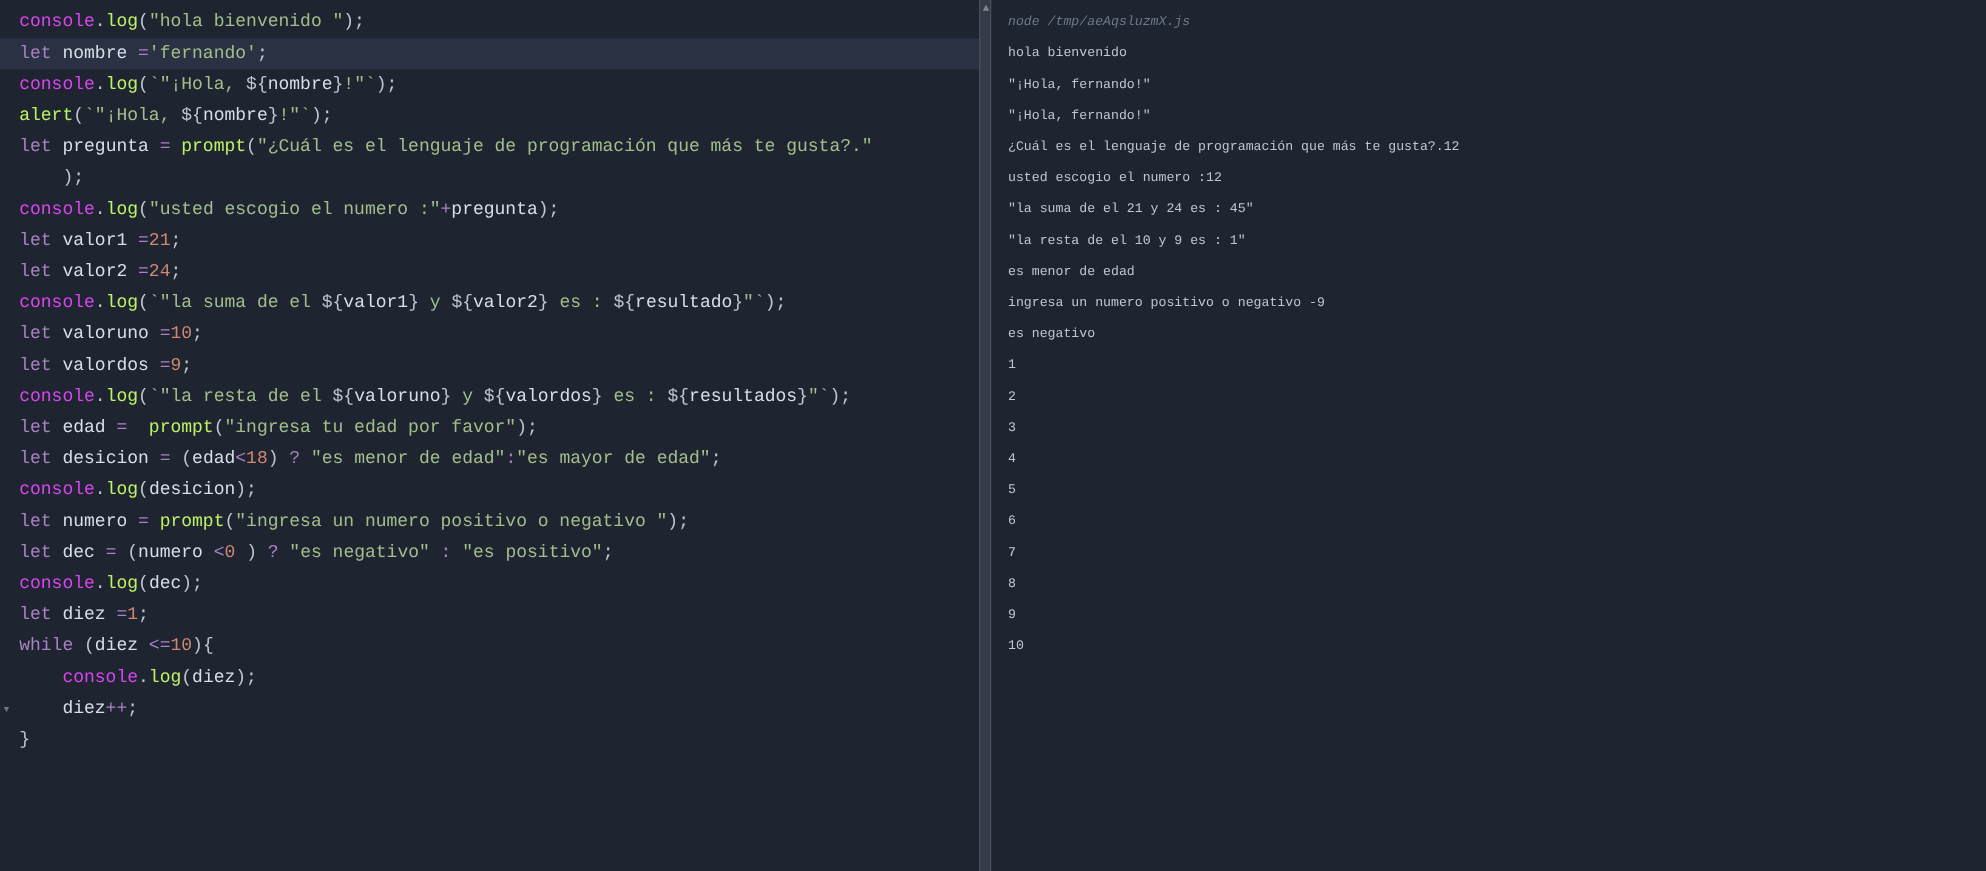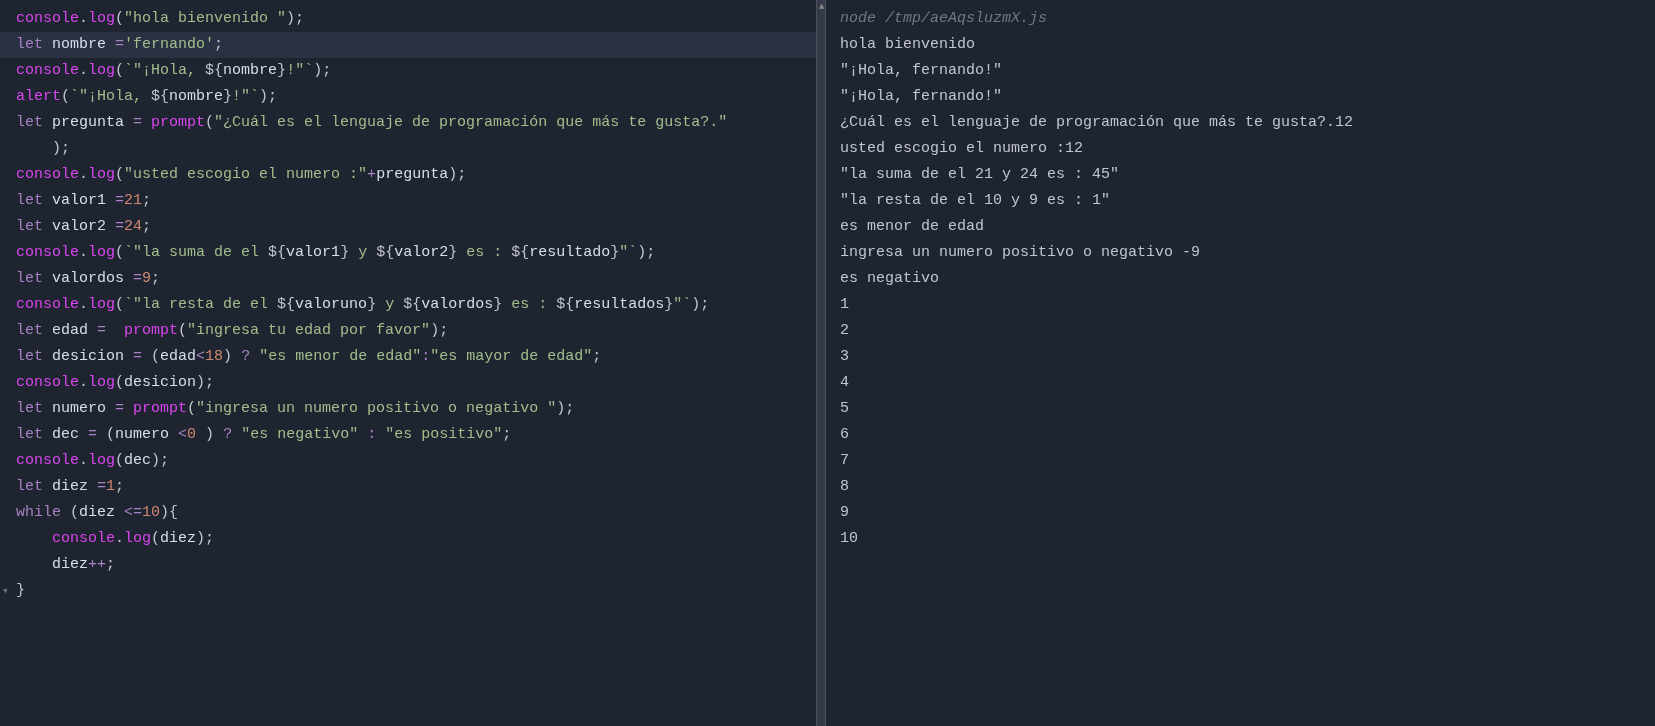--- a/index.html
+++ b/index.html
@@ -48,30 +48,30 @@
     .highlighted-line {
       background: #2a3142;
       margin-left: -16px;
       padding-left: 16px;
       margin-right: -10px;
     }
     .output-line {
       line-height: 26px;
       white-space: pre;
       color: #c0c5ce;
-      font-size: 15px;
+      font-size: 11px;
     }
     .output-header {
       color: #6c7a89;
       font-style: italic;
     }
     
     .kw { color: #a982c4; }
     .obj { color: #d946ef; }
-    .method { color: #d946ef; }
+    .method { color: #bef264; }
     .str { color: #a3be8c; }
     .num { color: #d08770; }
     .var { color: #d8dee9; }
     .punct { color: #c0c5ce; }
     .op { color: #a982c4; }
     .tmpl { color: #a3be8c; }
     .tmplvar { color: #d8dee9; }
     .gutter-arrow {
       position: absolute;
       left: 2px;
@@ -86,20 +86,21 @@
     <div class="code-line"><span class="obj">console</span><span class="punct">.</span><span class="method">log</span><span class="punct">(</span><span class="str">"hola bienvenido "</span><span class="punct">);</span></div>
     <div class="code-line highlighted-line"><span class="kw">let </span><span class="var">nombre </span><span class="op">=</span><span class="str">'fernando'</span><span class="punct">;</span></div>
     <div class="code-line"><span class="obj">console</span><span class="punct">.</span><span class="method">log</span><span class="punct">(</span><span class="tmpl">`"¡Hola, </span><span class="punct">${</span><span class="tmplvar">nombre</span><span class="punct">}</span><span class="tmpl">!"`</span><span class="punct">);</span></div>
     <div class="code-line"><span class="method">alert</span><span class="punct">(</span><span class="tmpl">`"¡Hola, </span><span class="punct">${</span><span class="tmplvar">nombre</span><span class="punct">}</span><span class="tmpl">!"`</span><span class="punct">);</span></div>
     <div class="code-line"><span class="kw">let </span><span class="var">pregunta </span><span class="op">= </span><span class="method">prompt</span><span class="punct">(</span><span class="str">"¿Cuál es el lenguaje de programación que más te gusta?."</span></div>
     <div class="code-line"><span class="punct">    );</span></div>
     <div class="code-line"><span class="obj">console</span><span class="punct">.</span><span class="method">log</span><span class="punct">(</span><span class="str">"usted escogio el numero :"</span><span class="op">+</span><span class="var">pregunta</span><span class="punct">);</span></div>
     <div class="code-line"><span class="kw">let </span><span class="var">valor1 </span><span class="op">=</span><span class="num">21</span><span class="punct">;</span></div>
     <div class="code-line"><span class="kw">let </span><span class="var">valor2 </span><span class="op">=</span><span class="num">24</span><span class="punct">;</span></div>
     <div class="code-line"><span class="obj">console</span><span class="punct">.</span><span class="method">log</span><span class="punct">(</span><span class="tmpl">`"la suma de el </span><span class="punct">${</span><span class="tmplvar">valor1</span><span class="punct">}</span><span class="tmpl"> y </span><span class="punct">${</span><span class="tmplvar">valor2</span><span class="punct">}</span><span class="tmpl"> es : </span><span class="punct">${</span><span class="tmplvar">resultado</span><span class="punct">}</span><span class="tmpl">"`</span><span class="punct">);</span></div>
+    <div class="code-line"><span class="kw">let </span><span class="var">valoruno </span><span class="op">=</span><span class="num">10</span><span class="punct">;</span></div>
     <div class="code-line"><span class="kw">let </span><span class="var">valordos </span><span class="op">=</span><span class="num">9</span><span class="punct">;</span></div>
     <div class="code-line"><span class="obj">console</span><span class="punct">.</span><span class="method">log</span><span class="punct">(</span><span class="tmpl">`"la resta de el </span><span class="punct">${</span><span class="tmplvar">valoruno</span><span class="punct">}</span><span class="tmpl"> y </span><span class="punct">${</span><span class="tmplvar">valordos</span><span class="punct">}</span><span class="tmpl"> es : </span><span class="punct">${</span><span class="tmplvar">resultados</span><span class="punct">}</span><span class="tmpl">"`</span><span class="punct">);</span></div>
     <div class="code-line"><span class="kw">let </span><span class="var">edad </span><span class="op">=  </span><span class="method">prompt</span><span class="punct">(</span><span class="str">"ingresa tu edad por favor"</span><span class="punct">);</span></div>
     <div class="code-line"><span class="kw">let </span><span class="var">desicion </span><span class="op">= </span><span class="punct">(</span><span class="var">edad</span><span class="op">&lt;</span><span class="num">18</span><span class="punct">) </span><span class="op">? </span><span class="str">"es menor de edad"</span><span class="op">:</span><span class="str">"es mayor de edad"</span><span class="punct">;</span></div>
     <div class="code-line"><span class="obj">console</span><span class="punct">.</span><span class="method">log</span><span class="punct">(</span><span class="var">desicion</span><span class="punct">);</span></div>
     <div class="code-line"><span class="kw">let </span><span class="var">numero </span><span class="op">= </span><span class="method">prompt</span><span class="punct">(</span><span class="str">"ingresa un numero positivo o negativo "</span><span class="punct">);</span></div>
     <div class="code-line"><span class="kw">let </span><span class="var">dec </span><span class="op">= </span><span class="punct">(</span><span class="var">numero </span><span class="op">&lt;</span><span class="num">0 </span><span class="punct">) </span><span class="op">? </span><span class="str">"es negativo"</span><span class="op"> : </span><span class="str">"es positivo"</span><span class="punct">;</span></div>
     <div class="code-line"><span class="obj">console</span><span class="punct">.</span><span class="method">log</span><span class="punct">(</span><span class="var">dec</span><span class="punct">);</span></div>
     <div class="code-line"><span class="kw">let </span><span class="var">diez </span><span class="op">=</span><span class="num">1</span><span class="punct">;</span></div>
     <span class="gutter-arrow" style="top: 584px;">▾</span>

